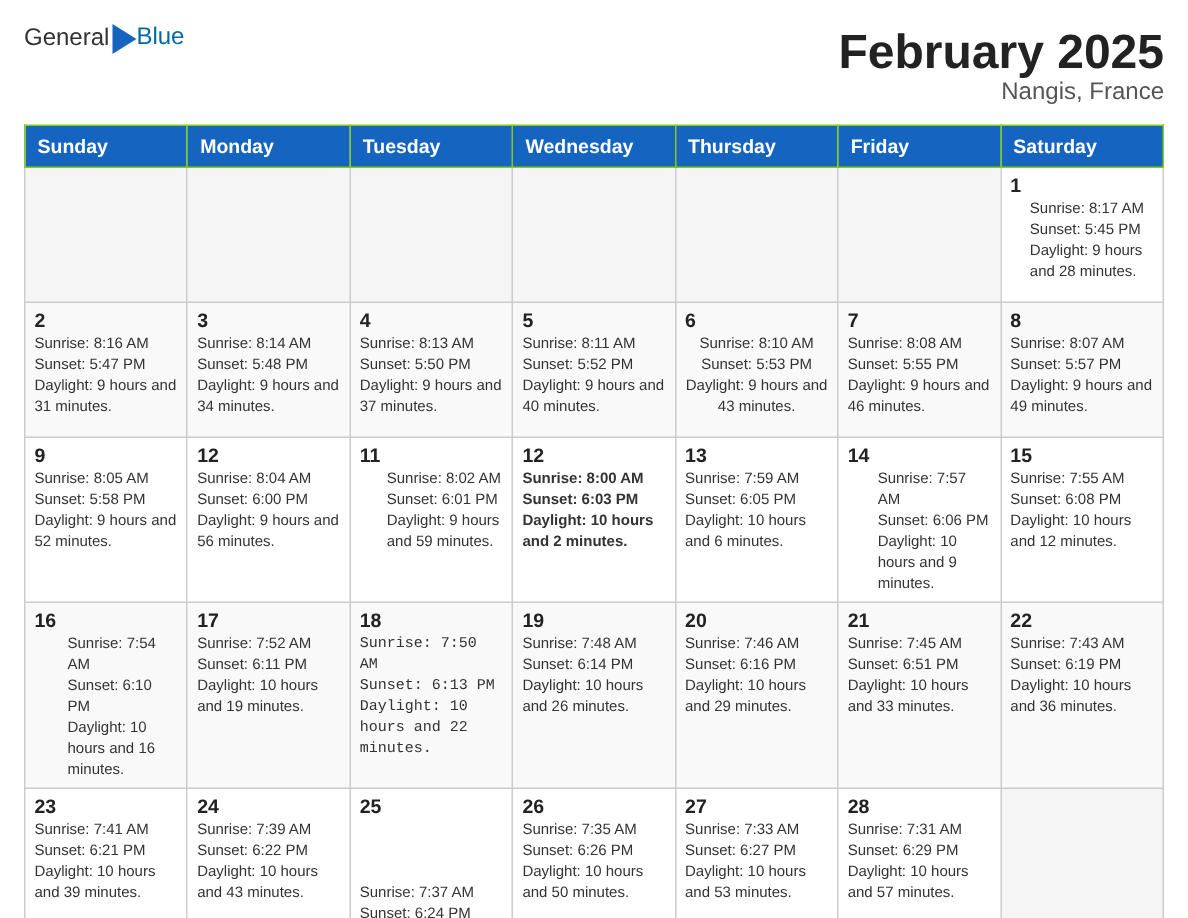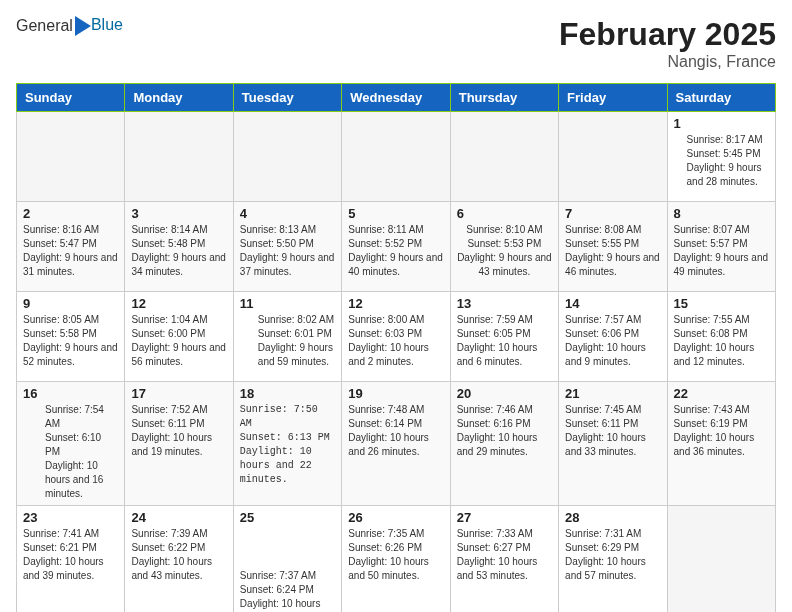--- a/index.html
+++ b/index.html
@@ -179,45 +179,45 @@
       </tr>
       <tr>
         <td>
           <span class="day-number">9</span>
           <div class="day-info" style="white-space: pre-line;">Sunrise: 8:05 AM
 Sunset: 5:58 PM
 Daylight: 9 hours and 52 minutes.</div>
         </td>
         <td>
           <span class="day-number">12</span>
-          <div class="day-info" style="white-space: pre-line;">Sunrise: 1:04 AM
+          <div class="day-info" style="white-space: pre-line;">Sunrise: 8:04 AM
 Sunset: 6:00 PM
 Daylight: 9 hours and 56 minutes.</div>
         </td>
         <td>
           <span class="day-number">11</span>
           <div class="day-info" style="white-space: pre-line; margin-left: 18px;">Sunrise: 8:02 AM
 Sunset: 6:01 PM
 Daylight: 9 hours and 59 minutes.</div>
         </td>
         <td>
           <span class="day-number">12</span>
-          <div class="day-info" style="white-space: pre-line;">Sunrise: 8:00 AM
+          <div class="day-info" style="white-space: pre-line; font-weight: bold;">Sunrise: 8:00 AM
 Sunset: 6:03 PM
 Daylight: 10 hours and 2 minutes.</div>
         </td>
         <td>
           <span class="day-number">13</span>
           <div class="day-info" style="white-space: pre-line;">Sunrise: 7:59 AM
 Sunset: 6:05 PM
 Daylight: 10 hours and 6 minutes.</div>
         </td>
         <td>
           <span class="day-number">14</span>
-          <div class="day-info" style="white-space: pre-line;">Sunrise: 7:57 AM
+          <div class="day-info" style="white-space: pre-line; margin-left: 20px;">Sunrise: 7:57 AM
 Sunset: 6:06 PM
 Daylight: 10 hours and 9 minutes.</div>
         </td>
         <td>
           <span class="day-number">15</span>
           <div class="day-info" style="white-space: pre-line;">Sunrise: 7:55 AM
 Sunset: 6:08 PM
 Daylight: 10 hours and 12 minutes.</div>
         </td>
       </tr>
@@ -248,21 +248,21 @@
         </td>
         <td>
           <span class="day-number">20</span>
           <div class="day-info" style="white-space: pre-line;">Sunrise: 7:46 AM
 Sunset: 6:16 PM
 Daylight: 10 hours and 29 minutes.</div>
         </td>
         <td>
           <span class="day-number">21</span>
           <div class="day-info" style="white-space: pre-line;">Sunrise: 7:45 AM
-Sunset: 6:11 PM
+Sunset: 6:51 PM
 Daylight: 10 hours and 33 minutes.</div>
         </td>
         <td>
           <span class="day-number">22</span>
           <div class="day-info" style="white-space: pre-line;">Sunrise: 7:43 AM
 Sunset: 6:19 PM
 Daylight: 10 hours and 36 minutes.</div>
         </td>
       </tr>
       <tr>

